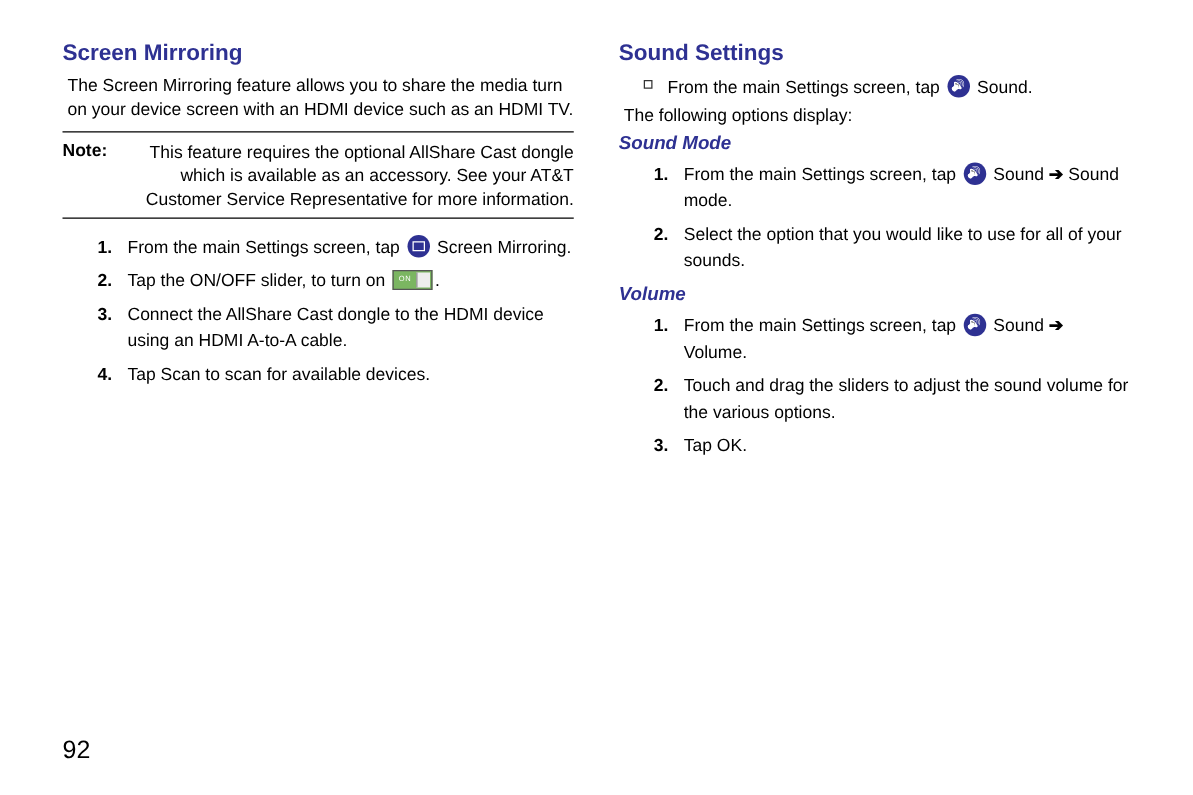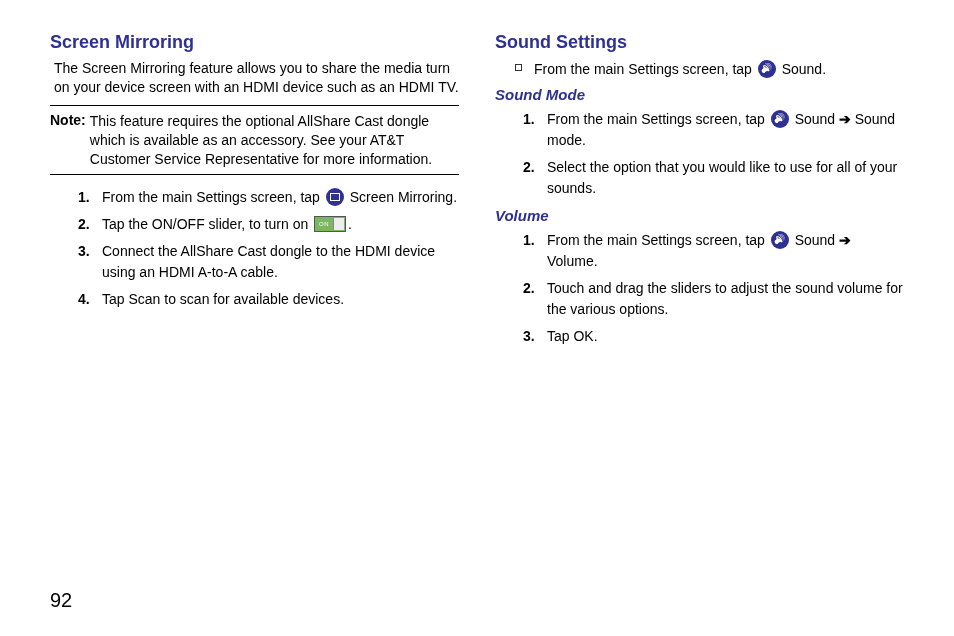--- a/index.html
+++ b/index.html
@@ -29,21 +29,21 @@
       color: #2e3192;
       font-size: 15px;
       font-weight: bold;
       font-style: italic;
       margin-top: 6px;
       margin-bottom: 2px;
       font-family: Arial, sans-serif;
     }
     .intro { margin: 0 0 8px 4px; line-height: 1.35; }
     .note-block { border-top: 1px solid #000; border-bottom: 1px solid #000; padding: 6px 0; margin: 6px 0 12px 0; }
-    .note-inner { display: flex; }
+    .note-inner { display: flex; text-align: right; }
     .note-label { font-weight: bold; padding-right: 4px; white-space: nowrap; }
     .note-text { line-height: 1.35; }
     ol.steps { list-style: none; margin: 6px 0 8px 0; padding-left: 28px; }
     ol.steps li { display: flex; margin-bottom: 6px; line-height: 1.5; }
     ol.steps .num { font-weight: bold; width: 24px; flex-shrink: 0; }
     ol.steps .txt { flex: 1; }
     .bullet-line { display: flex; margin: 4px 0 4px 20px; line-height: 1.5; }
     .bullet-sq { width: 7px; height: 7px; border: 1.5px solid #333; margin: 5px 12px 0 0; flex-shrink: 0; }
     .following { margin: 4px 0 4px 4px; }
     .bold { font-weight: normal; }
@@ -158,20 +158,21 @@
 
     <div class="bullet-line">
       <span class="bullet-sq"></span>
       <span>
         <span>From the main Settings screen, tap </span>
         <span class="icon-circle speaker"></span>
         <span class="bold"> <span>Sound</span></span><span>.</span>
       </span>
     </div>
 
+    <p class="following">The following options display:</p>
 
     <h3 class="sub">Sound Mode</h3>
     <ol class="steps">
       <li>
         <span class="num">1.</span>
         <span class="txt">
           <span>From the main Settings screen, tap </span>
           <span class="icon-circle speaker"></span>
           <span class="bold"> <span>Sound</span></span><span class="arrowchar"> ➔ </span><span class="bold">Sound mode</span><span>.</span>
         </span>

